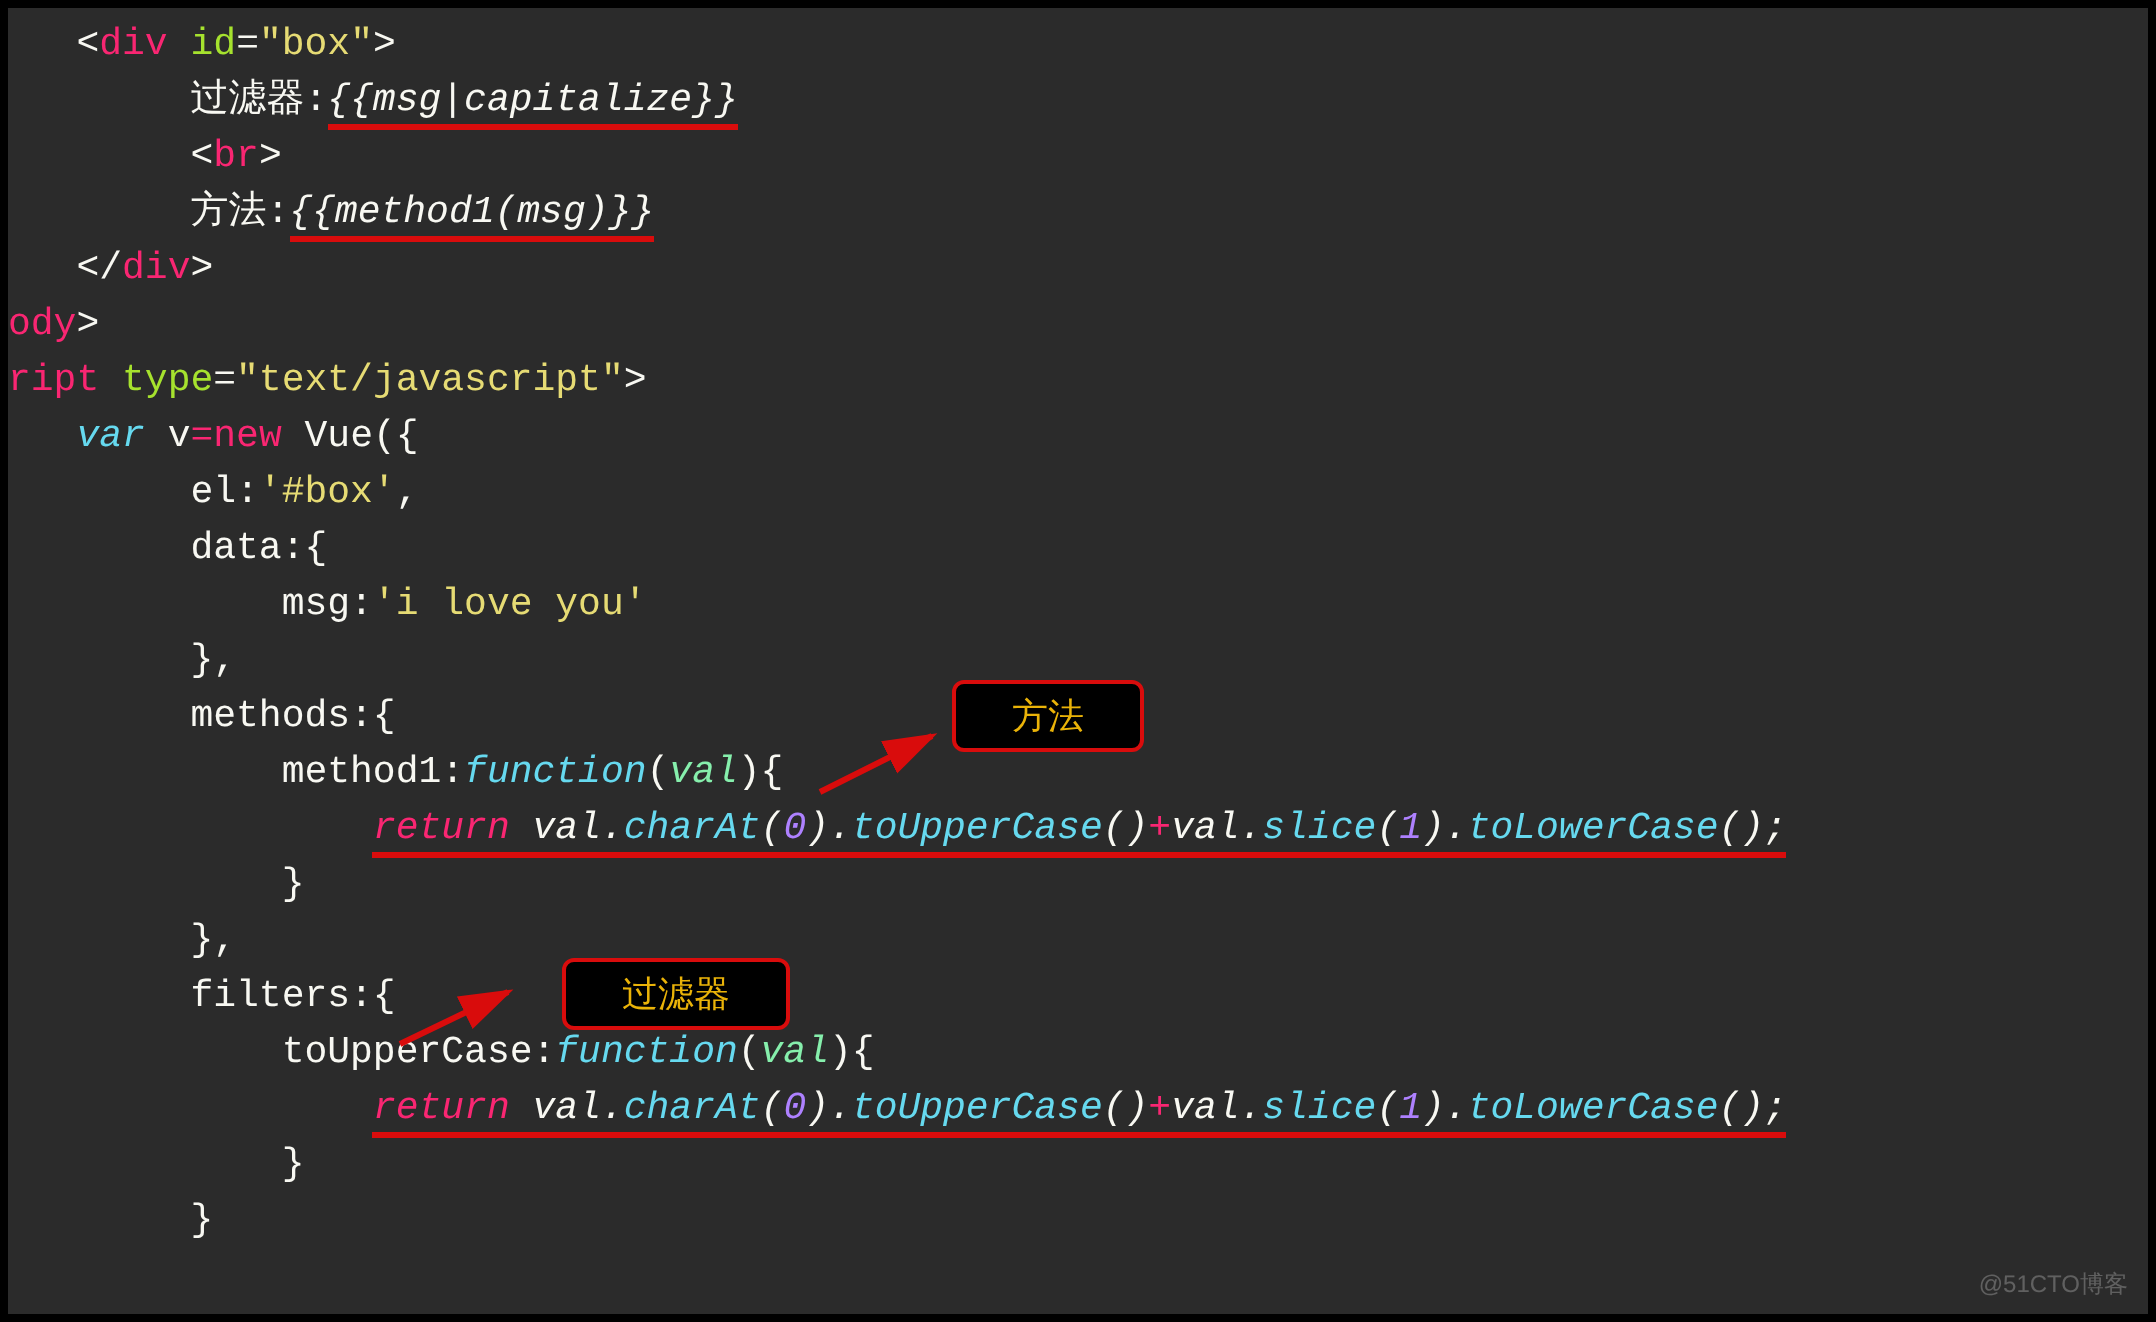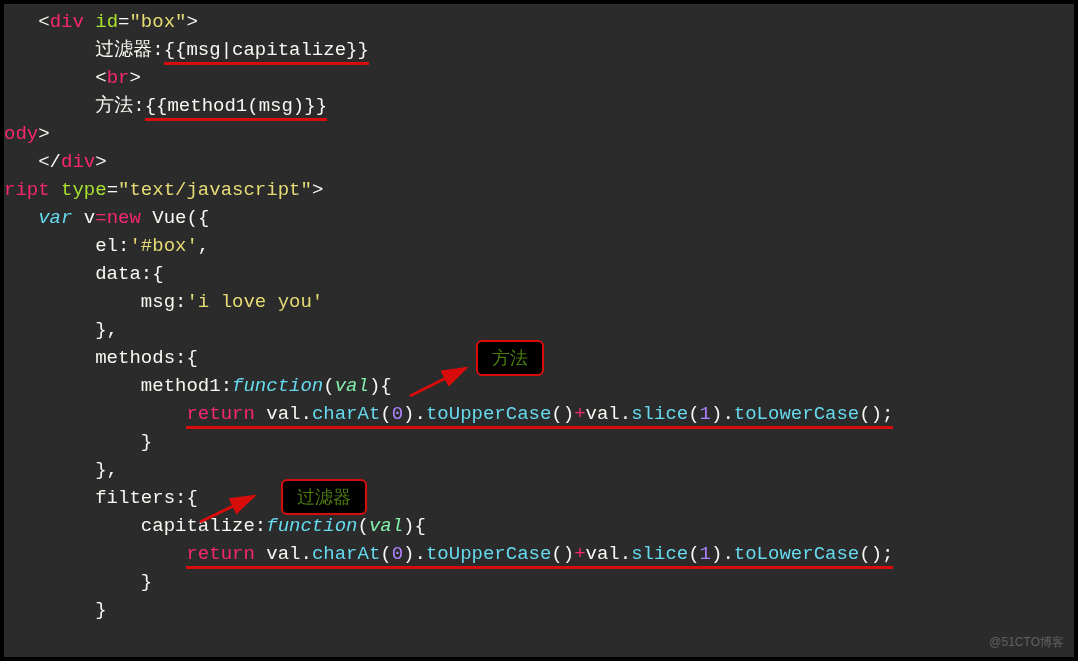--- a/index.html
+++ b/index.html
@@ -27,29 +27,30 @@
   .c-green { color: #a6e22e; }
   .c-yellow{ color: #e6db74; }
   .c-purple{ color: #ae81ff; }
   .c-blue  { color: #66d9ef; font-style: italic; }
   .c-orange{ color: #86efac; font-style: italic; }
   .c-teal  { color: #66d9ef; }
 
   .underline {
     border-bottom: 3px solid #d90c0c;
     padding-bottom: 1px;
+    font-style: italic;
   }
 
   .callout {
     position: absolute;
     background: #000;
-    color: #4d7c0f;
+    color: #eab308;
     border: 2px solid #d90c0c;
     border-radius: 6px;
-    padding: 4px 14px;
+    padding: 4px 28px;
     font-size: 18px;
     font-family: "SimSun","Songti SC",serif;
   }
   .arrow {
     position: absolute;
   }
   .arrow svg { overflow: visible; }
 
   .watermark {
     position: absolute;
@@ -66,23 +67,23 @@
 <div class="code-area">
 
 <div class="line">   <span class="c-white">&lt;</span><span class="c-red">div</span> <span class="c-green">id</span><span class="c-white">=</span><span class="c-yellow">"box"</span><span class="c-white">&gt;</span></div>
 
 <div class="line">        <span class="c-white">过滤器:</span><span class="c-white underline">{{msg|capitalize}}</span></div>
 
 <div class="line">        <span class="c-white">&lt;</span><span class="c-red">br</span><span class="c-white">&gt;</span></div>
 
 <div class="line">        <span class="c-white">方法:</span><span class="c-white underline">{{method1(msg)}}</span></div>
 
+<div class="line">   <span class="c-white">&lt;/</span><span class="c-red">div</span><span class="c-white">&gt;</span></div>
+
 <div class="line"><span class="c-red">ody</span><span class="c-white">&gt;</span></div>
-
-<div class="line">   <span class="c-white">&lt;/</span><span class="c-red">div</span><span class="c-white">&gt;</span></div>
 
 <div class="line"><span class="c-red">ript</span> <span class="c-green">type</span><span class="c-white">=</span><span class="c-yellow">"text/javascript"</span><span class="c-white">&gt;</span></div>
 
 <div class="line">   <span class="c-blue">var</span><span class="c-white"> v</span><span class="c-red">=</span><span class="c-red">new</span><span class="c-white"> Vue({</span></div>
 
 <div class="line"><span class="c-white">        el:</span><span class="c-yellow">'#box'</span><span class="c-white">,</span></div>
 
 <div class="line"><span class="c-white">        data:{</span></div>
 
 <div class="line"><span class="c-white">            msg:</span><span class="c-yellow">'i love you'</span></div>
@@ -94,21 +95,21 @@
 <div class="line"><span class="c-white">            method1:</span><span class="c-blue">function</span><span class="c-white">(</span><span class="c-orange">val</span><span class="c-white">){</span></div>
 
 <div class="line"><span>                </span><span class="underline"><span class="c-red">return</span><span class="c-white"> val.</span><span class="c-teal">charAt</span><span class="c-white">(</span><span class="c-purple">0</span><span class="c-white">).</span><span class="c-teal">toUpperCase</span><span class="c-white">()</span><span class="c-red">+</span><span class="c-white">val.</span><span class="c-teal">slice</span><span class="c-white">(</span><span class="c-purple">1</span><span class="c-white">).</span><span class="c-teal">toLowerCase</span><span class="c-white">();</span></span></div>
 
 <div class="line"><span class="c-white">            }</span></div>
 
 <div class="line"><span class="c-white">        },</span></div>
 
 <div class="line"><span class="c-white">        filters:{</span></div>
 
-<div class="line"><span class="c-white">            capitalize:</span><span class="c-blue">function</span><span class="c-white">(</span><span class="c-orange">val</span><span class="c-white">){</span></div>
+<div class="line"><span class="c-white">            toUpperCase:</span><span class="c-blue">function</span><span class="c-white">(</span><span class="c-orange">val</span><span class="c-white">){</span></div>
 
 <div class="line"><span>                </span><span class="underline"><span class="c-red">return</span><span class="c-white"> val.</span><span class="c-teal">charAt</span><span class="c-white">(</span><span class="c-purple">0</span><span class="c-white">).</span><span class="c-teal">toUpperCase</span><span class="c-white">()</span><span class="c-red">+</span><span class="c-white">val.</span><span class="c-teal">slice</span><span class="c-white">(</span><span class="c-purple">1</span><span class="c-white">).</span><span class="c-teal">toLowerCase</span><span class="c-white">();</span></span></div>
 
 <div class="line"><span class="c-white">            }</span></div>
 
 <div class="line"><span class="c-white">        }</span></div>
 
 </div>
 
 <div class="callout" style="top:336px; left:472px;">

